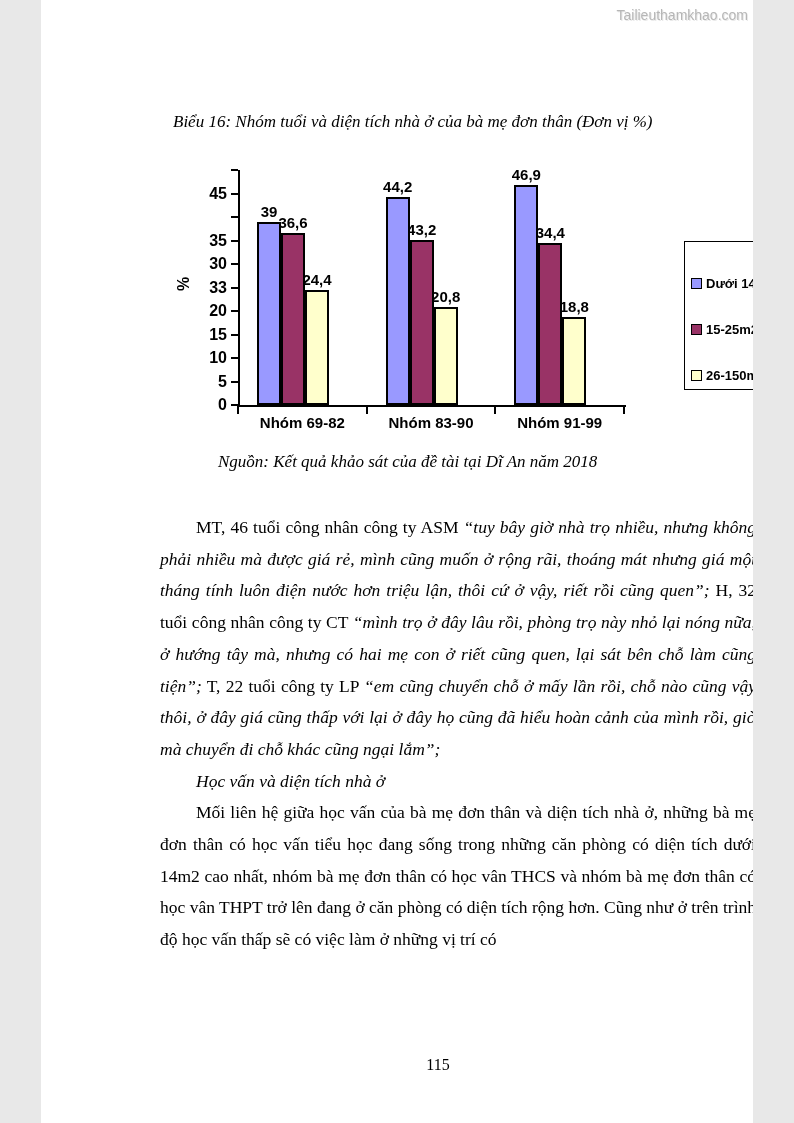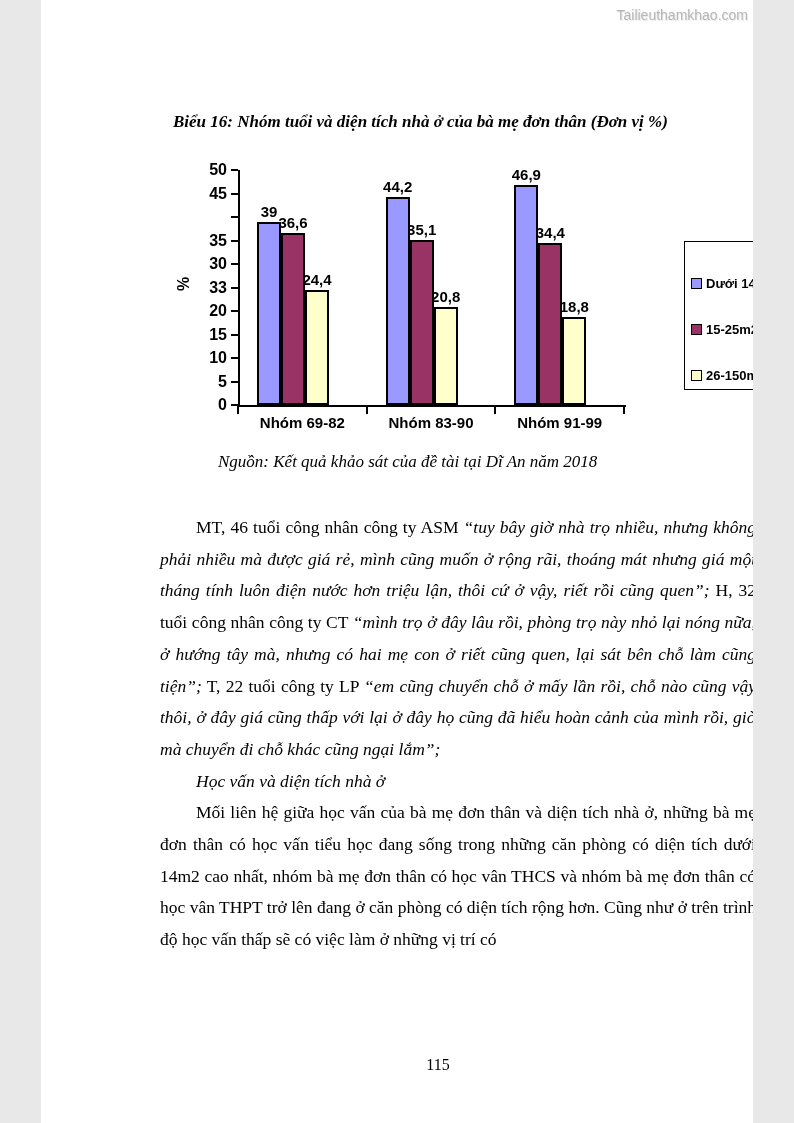--- a/index.html
+++ b/index.html
@@ -13,21 +13,21 @@
     color:#000;
   }
   .watermark{
     position:absolute;top:7px;right:5px;
     font-family:"Liberation Sans", sans-serif;
     font-size:14px;color:#b6b6b6;
     text-shadow:1px 1px 0 #e9e9e9;
   }
   .chart-title{
     position:absolute;left:132px;top:112px;
-    font-size:17px;font-weight:bold;font-style:italic;
+    font-size:17px;font-weight:normal;font-style:italic;
     white-space:nowrap;
   }
   
   .chart{
     position:absolute;left:0;top:150px;width:794px;height:300px;
     font-family:"Liberation Sans", sans-serif;
   }
   .plot{
     position:absolute;left:197px;top:20px;width:386px;height:235px;
     border-left:2px solid #000;border-bottom:2px solid #000;
@@ -133,36 +133,35 @@
       <div class="ytickmark" style="top: 160px;"></div>
       <div class="ytick" style="top: 127.5px;">33</div>
       <div class="ytickmark" style="top: 136.5px;"></div>
       <div class="ytick" style="top: 104px;">30</div>
       <div class="ytickmark" style="top: 113px;"></div>
       <div class="ytick" style="top: 80.5px;">35</div>
       <div class="ytickmark" style="top: 89.5px;"></div>
       <div class="ytickmark" style="top: 66px;"></div>
       <div class="ytick" style="top: 33.5px;">45</div>
       <div class="ytickmark" style="top: 42.5px;"></div>
-      <div class="ytick" style="top: 10px;">50</div>
       <div class="ytickmark" style="top: 19px;"></div>
       <div class="xtickmark" style="left: 196px;"></div>
       <div class="xtickmark" style="left: 324.667px;"></div>
       <div class="xtickmark" style="left: 453.333px;"></div>
       <div class="xtickmark" style="left: 582px;"></div>
       <div class="bar-label" style="left: 203px; top: 52.7px;">39</div>
       <div class="bar" style="left: 216px; top: 71.7px; height: 183.3px; background: rgb(153, 153, 255);"></div>
       <div class="bar-label" style="left: 227px; top: 63.98px;">36,6</div>
       <div class="bar" style="left: 240px; top: 82.98px; height: 172.02px; background: rgb(153, 51, 102);"></div>
       <div class="bar-label" style="left: 251px; top: 121.32px;">24,4</div>
       <div class="bar" style="left: 264px; top: 140.32px; height: 114.68px; background: rgb(255, 255, 204);"></div>
       <div class="xcat" style="left: 197px; width: 128.667px;">Nhóm 69-82</div>
       <div class="bar-label" style="left: 331.667px; top: 28.26px;">44,2</div>
       <div class="bar" style="left: 344.667px; top: 47.26px; height: 207.74px; background: rgb(153, 153, 255);"></div>
-      <div class="bar-label" style="left: 355.667px; top: 71.03px;">35,1</div>
+      <div class="bar-label" style="left: 355.667px; top: 71.03px;">43,2</div>
       <div class="bar" style="left: 368.667px; top: 90.03px; height: 164.97px; background: rgb(153, 51, 102);"></div>
       <div class="bar-label" style="left: 379.667px; top: 138.24px;">20,8</div>
       <div class="bar" style="left: 392.667px; top: 157.24px; height: 97.76px; background: rgb(255, 255, 204);"></div>
       <div class="xcat" style="left: 325.667px; width: 128.667px;">Nhóm 83-90</div>
       <div class="bar-label" style="left: 460.333px; top: 15.57px;">46,9</div>
       <div class="bar" style="left: 473.333px; top: 34.57px; height: 220.43px; background: rgb(153, 153, 255);"></div>
       <div class="bar-label" style="left: 484.333px; top: 74.32px;">34,4</div>
       <div class="bar" style="left: 497.333px; top: 93.32px; height: 161.68px; background: rgb(153, 51, 102);"></div>
       <div class="bar-label" style="left: 508.333px; top: 147.64px;">18,8</div>
       <div class="bar" style="left: 521.333px; top: 166.64px; height: 88.36px; background: rgb(255, 255, 204);"></div>

